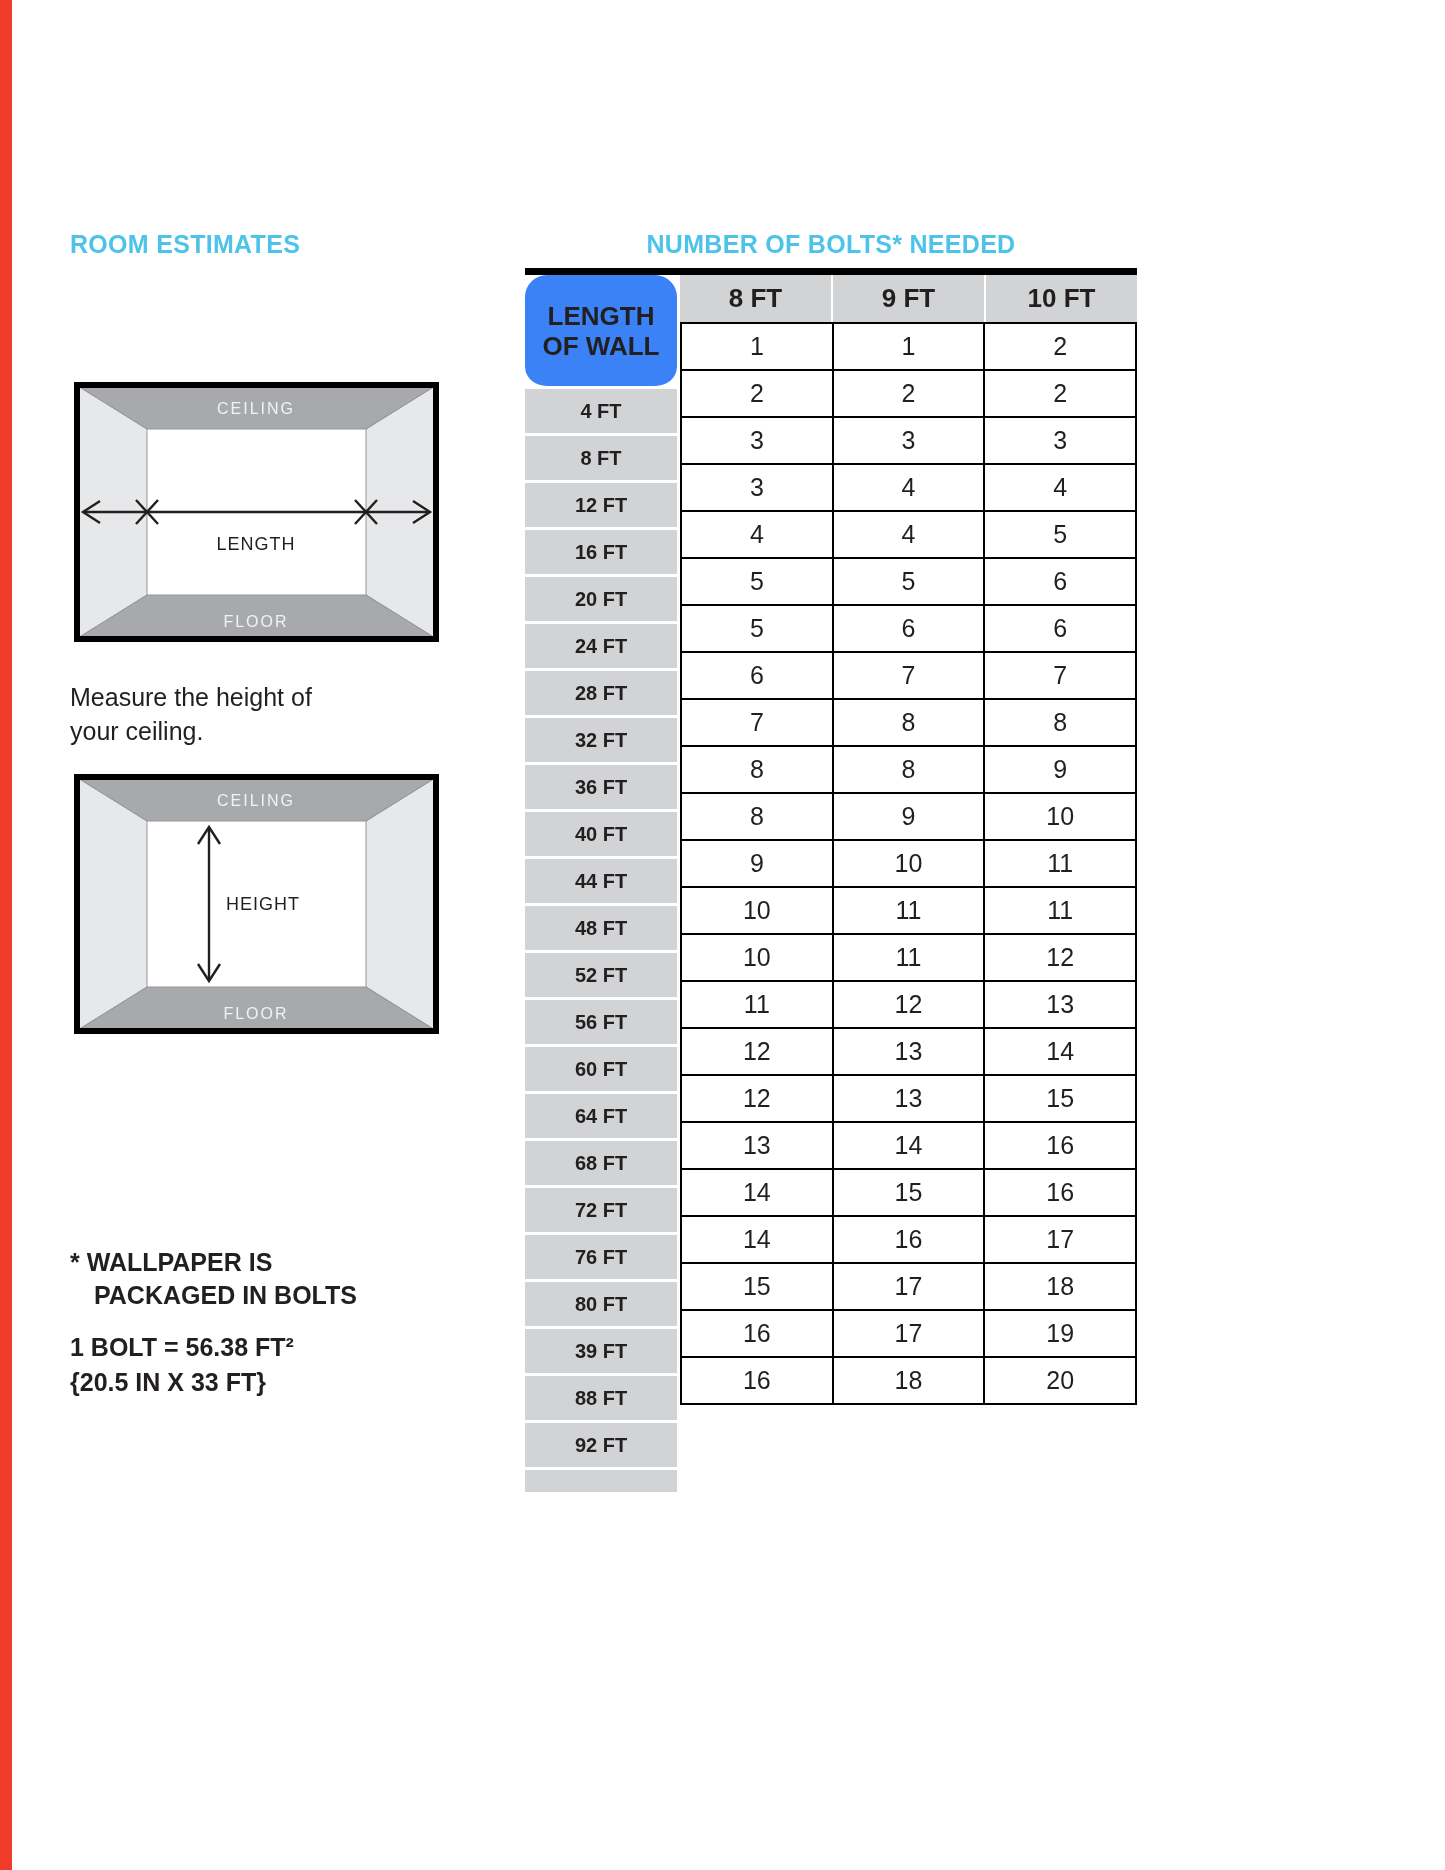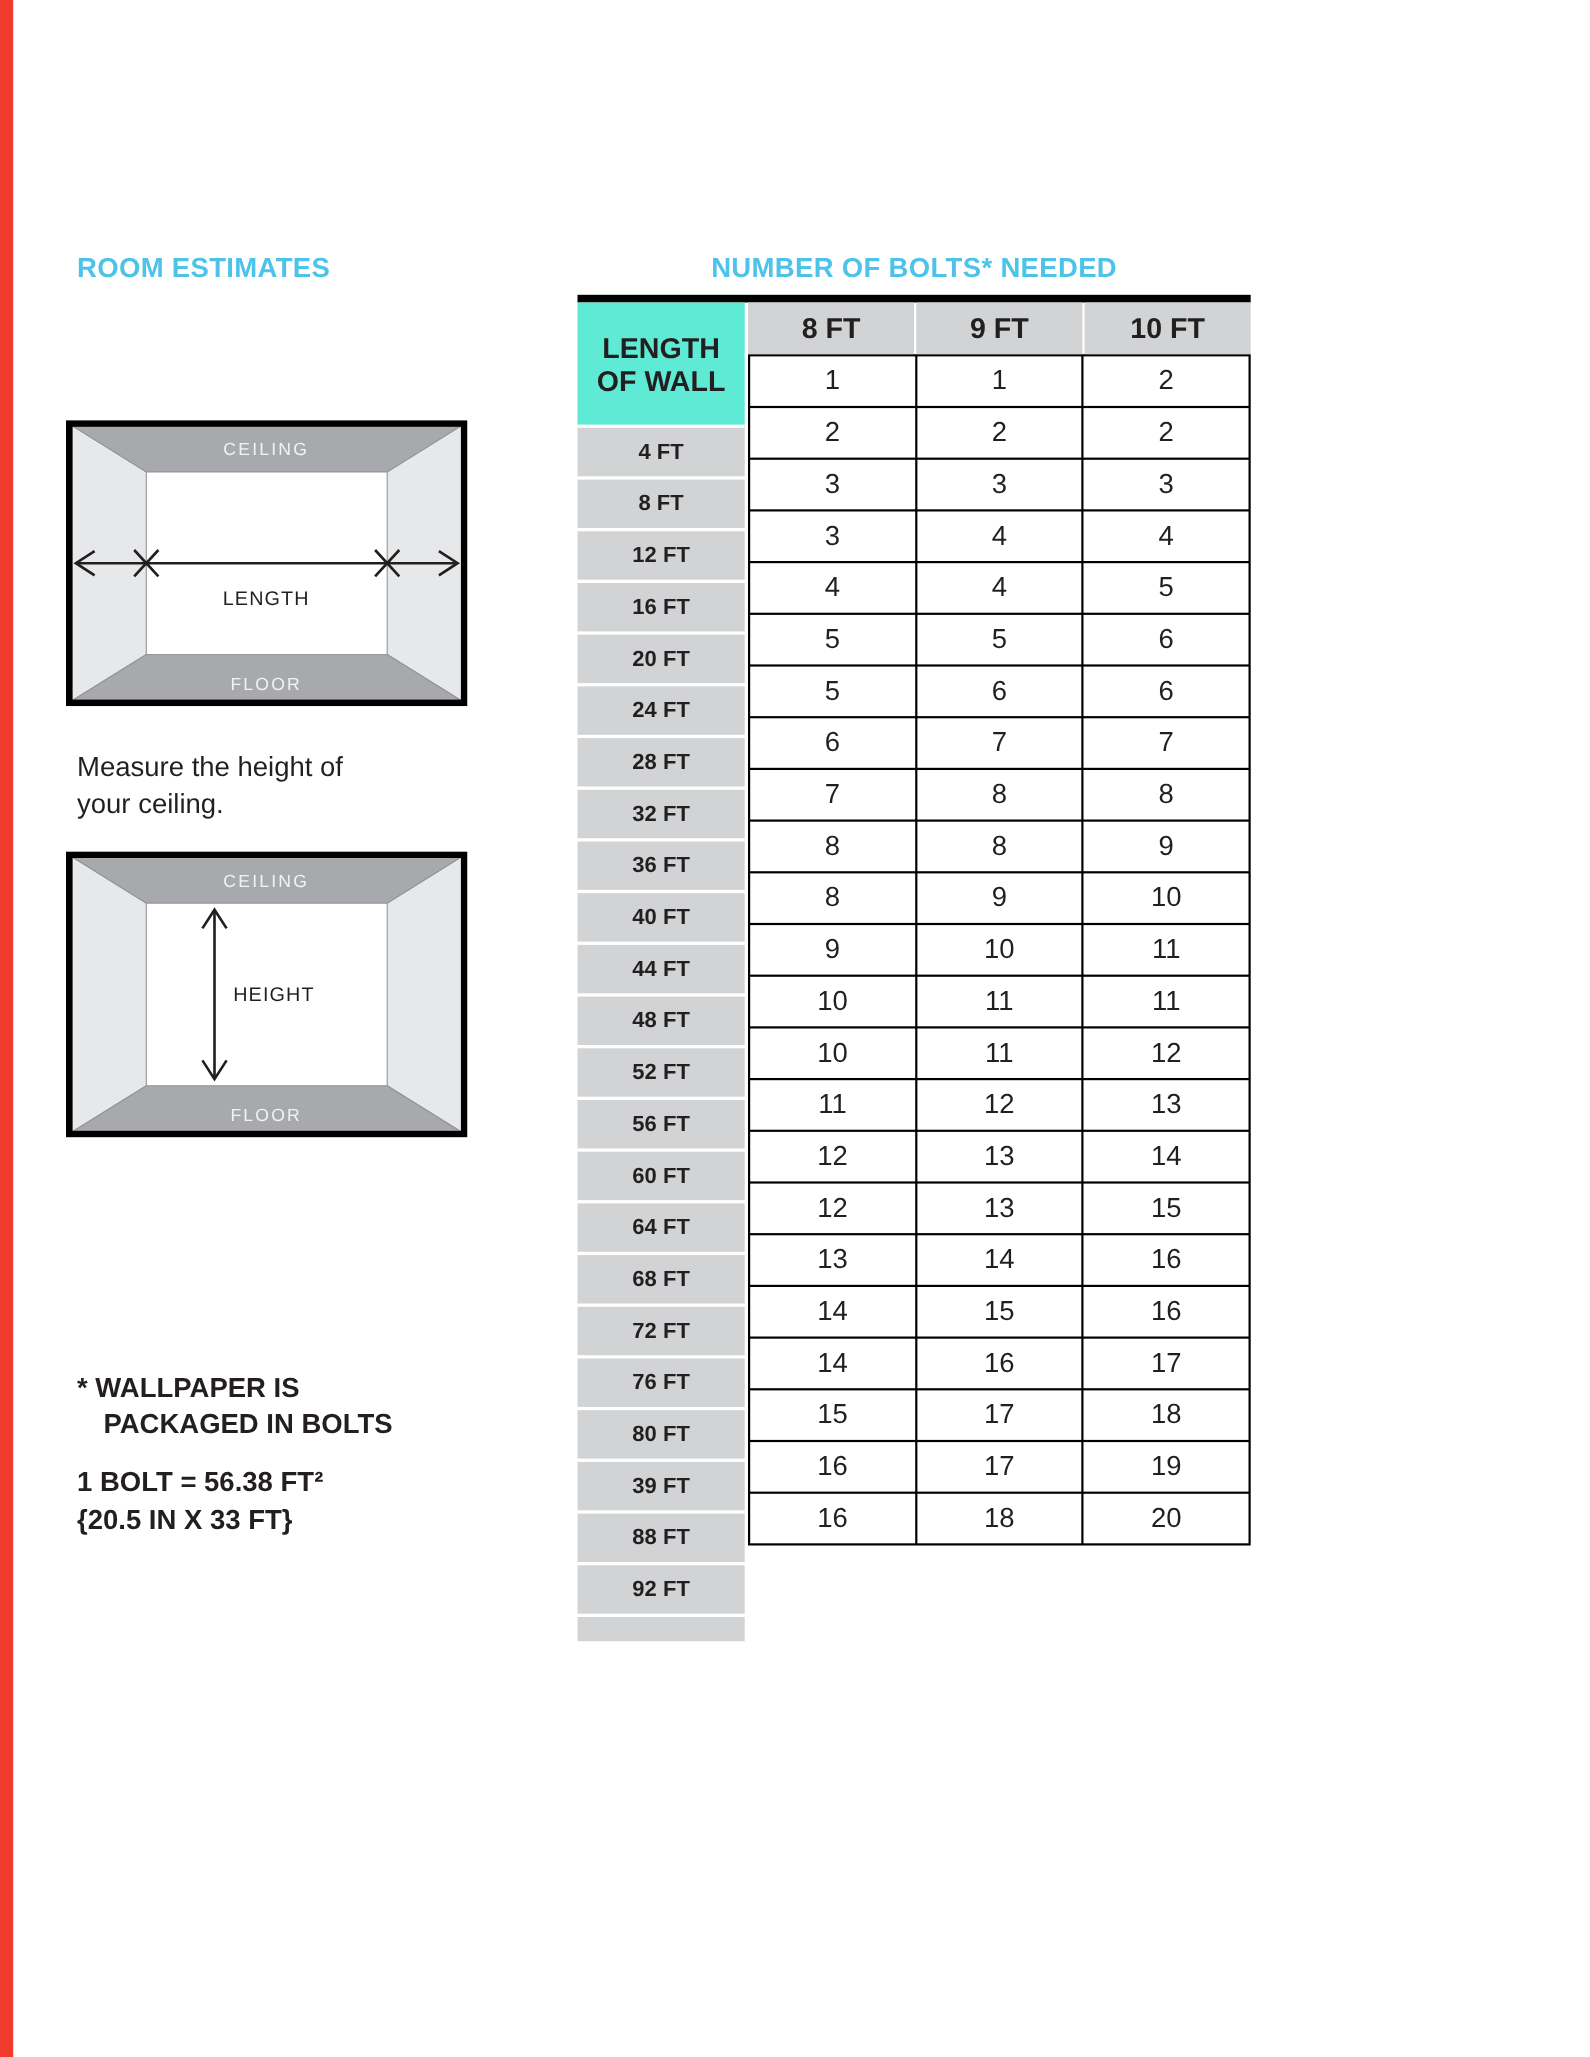--- a/index.html
+++ b/index.html
@@ -11,36 +11,36 @@
 
   .sec-heading { position:absolute; font-size:25px; font-weight:700; color:#4EC3E9; letter-spacing:0.3px; }
   .left-heading { left:70px; top:230px; }
   .table-heading { left:525px; top:230px; width:612px; text-align:center; }
 
   .para { position:absolute; left:70px; font-size:25px; line-height:34px; white-space:pre-line; color:#231F20; }
   .para1 { top:285px; }
   .para2 { top:680px; }
   .para3 { top:1074px; }
 
-  .diagram { position:absolute; left:60px; }
+  .diagram { position:absolute; left:74px; }
   .diagram1 { top:382px; }
   .diagram2 { top:774px; }
 
   .footnote { position:absolute; left:70px; top:1246px; font-size:25px; font-weight:700; line-height:33px; }
   .footnote-indent { padding-left:24px; }
   .boltspec { position:absolute; left:70px; top:1330px; font-size:25px; font-weight:700; line-height:35px; }
 
   
   .bolt-table { position:absolute; left:525px; top:268px; width:612px; }
   .t-topbar { height:7px; background:#000; }
   .t-body { display:flex; }
   .t-col1 { width:152px; margin-right:3px; flex:none; }
-  .t-col1-header { height:114px; background:#5eead4; border-bottom:3px solid #fff;
+  .t-col1-header { height:114px; background:#3b82f6; border-bottom:3px solid #fff;
     display:flex; align-items:center; justify-content:center; text-align:center;
-    font-weight:700; font-size:26px; line-height:30px; padding:0 12px; }
+    font-weight:700; font-size:26px; line-height:30px; padding:0 12px;border-radius:22px; }
   .label-cell { height:44px; margin-bottom:3px; background:#D1D3D4;
     display:flex; align-items:center; justify-content:center; font-weight:700; font-size:20px; }
   .t-col1-footer { height:22px; background:#D1D3D4; }
   .t-data { flex:1; min-width:0; }
   .t-group-header { height:66px; background:#D1D3D4; margin-bottom:4px;
     display:flex; align-items:center; justify-content:center; font-weight:700; font-size:27px; }
   .t-subheaders { display:flex; gap:2px; height:47px; }
   .t-subheader { flex:1; background:#D1D3D4; display:flex; align-items:center; justify-content:center;
     font-weight:700; font-size:26px; }
   .t-grid { background:#000; padding:2px; display:grid; grid-template-columns:repeat(3,1fr);

